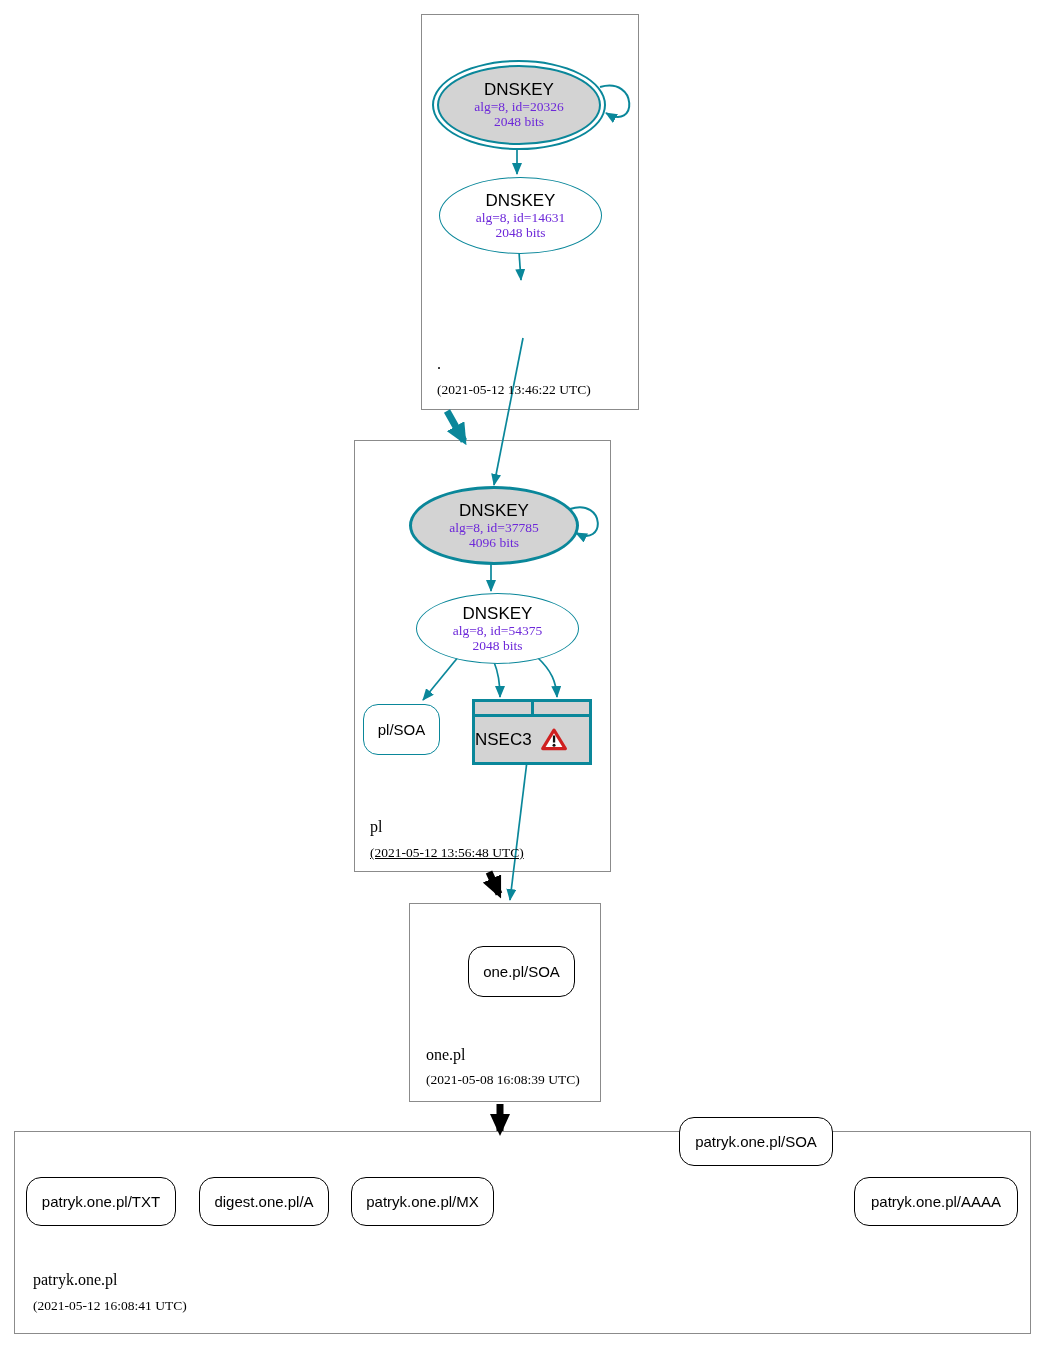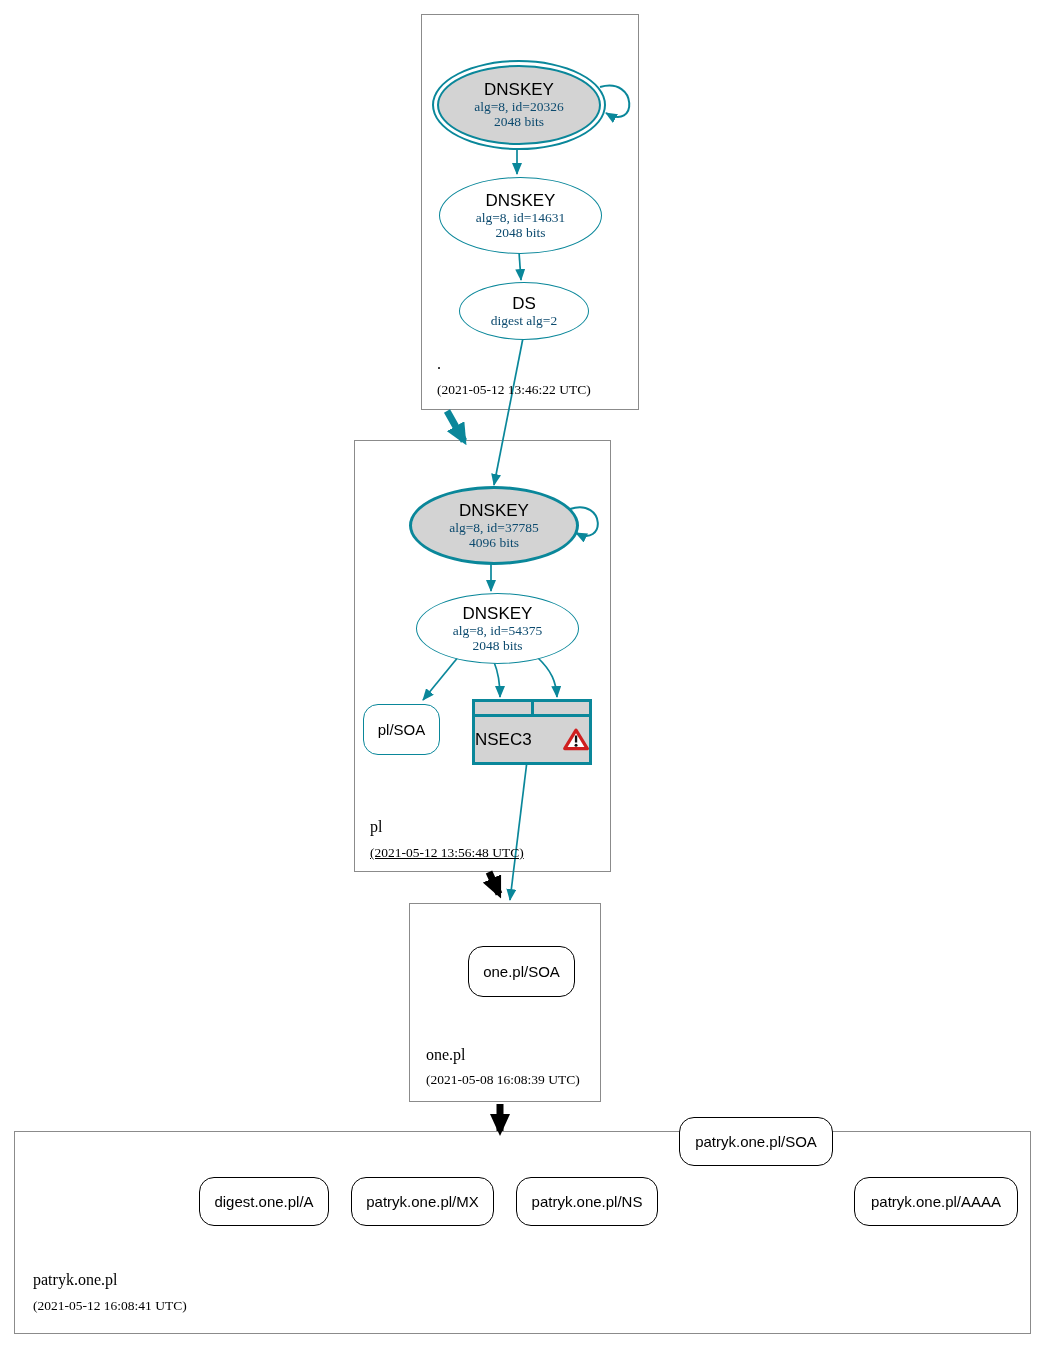--- a/index.html
+++ b/index.html
@@ -7,38 +7,38 @@
           font-family:"Liberation Sans",sans-serif;color:#111;overflow:hidden;}
 
   .zone-box{position:absolute;border:1px solid #8b8b8b;background:#ffffff;z-index:1;}
 
   .zone-label{position:absolute;font-family:"Liberation Serif",serif;font-size:16px;color:#000;z-index:12;}
   .zone-ts{position:absolute;font-family:"Liberation Serif",serif;font-size:13.5px;color:#000;z-index:12;}
 
   .ellipse{position:absolute;border-radius:50%;display:flex;flex-direction:column;
            align-items:center;justify-content:center;text-align:right;z-index:10;background:#fff;}
   .ellipse .title{font-size:17px;line-height:18px;color:#000;}
-  .ellipse .detail{font-family:"Liberation Serif",serif;font-size:13.5px;line-height:15px;color:#0c4a6e;}
+  .ellipse .detail{font-family:"Liberation Serif",serif;font-size:13.5px;line-height:15px;color:#6d28d9;}
 
   .ellipse.sec{border:1.6px solid #0a879a;}
   .ellipse.ksk-outer{border:2px solid #0a879a;background:#fff;}
   .ellipse.ksk-inner{position:absolute;left:3px;top:3px;right:3px;bottom:3px;
                      border:2px solid #0a879a;background:#d3d3d3;border-radius:50%;
                      display:flex;flex-direction:column;align-items:center;justify-content:center;}
   .ellipse.ksk-bold{border:3px solid #0a879a;background:#d3d3d3;}
 
   .rrbox{position:absolute;border:1.8px solid #000;border-radius:15px;background:#fff;
          display:flex;align-items:center;justify-content:center;font-size:15px;color:#000;z-index:10;}
   .rrbox.sec{border:1.6px solid #0a879a;}
 
   .nsec3{position:absolute;background:#0a879a;padding:3px;z-index:10;
          display:flex;flex-direction:column;}
   .nsec3 .hdr{display:flex;gap:3px;height:12px;margin-bottom:3px;}
   .nsec3 .hdr .cell{flex:1;background:#d3d3d3;}
-  .nsec3 .body{flex:1;background:#d3d3d3;display:flex;align-items:center;justify-content:space-between;gap:9px;}
+  .nsec3 .body{flex:1;background:#d3d3d3;display:flex;align-items:center;justify-content:flex-start;gap:9px;}
   .nsec3 .body .lbl{font-size:17px;color:#000;}
 
   svg.overlay{position:absolute;left:0;top:0;z-index:5;pointer-events:none;}
 </style>
 </head>
 <body>
 
 <div id="canvas">
 
   <div class="zone-box" style="left:421px;top:14px;width:216px;height:394px;"></div>
@@ -93,24 +93,20 @@
       <span class="detail">2048 bits</span>
     </div>
   </div>
 
   <div class="ellipse sec" style="left:439px;top:177px;width:161px;height:75px;">
     <span class="title">DNSKEY</span>
     <span class="detail">alg=8, id=14631</span>
     <span class="detail">2048 bits</span>
   </div>
 
-  <div class="ellipse sec" style="left:459px;top:282px;width:128px;height:56px;">
-    <span class="title">DS</span>
-    <span class="detail">digest alg=2</span>
-  </div>
 
   <div class="zone-label" style="left:437px;top:355px;">.</div>
   <div class="zone-ts" style="left:437px;top:382px;">(2021-05-12 13:46:22 UTC)</div>
 
   <div class="ellipse ksk-bold" style="left:409px;top:486px;width:164px;height:73px;">
     <span class="title">DNSKEY</span>
     <span class="detail">alg=8, id=37785</span>
     <span class="detail">4096 bits</span>
   </div>
 
@@ -142,28 +138,28 @@
   <div class="zone-label" style="left:370px;top:818px;">pl</div>
   <div class="zone-ts" style="left:370px;top:845px;text-decoration:underline;">(2021-05-12 13:56:48 UTC)</div>
 
   <div class="rrbox" style="left:452px;top:946px;width:105px;height:49px;margin-left:16px;">
     <span>one.pl/SOA</span>
   </div>
 
   <div class="zone-label" style="left:426px;top:1046px;">one.pl</div>
   <div class="zone-ts" style="left:426px;top:1072px;">(2021-05-08 16:08:39 UTC)</div>
 
+  <div class="rrbox" style="left:26px;top:1177px;width:148px;height:47px;">
+    <span>patryk.one.pl/TXT</span>
+  </div>
   <div class="rrbox" style="left:199px;top:1177px;width:128px;height:47px;">
     <span>digest.one.pl/A</span>
   </div>
   <div class="rrbox" style="left:351px;top:1177px;width:141px;height:47px;">
     <span>patryk.one.pl/MX</span>
-  </div>
-  <div class="rrbox" style="left:516px;top:1177px;width:140px;height:47px;">
-    <span>patryk.one.pl/NS</span>
   </div>
   <div class="rrbox" style="left:679px;top:1117px;width:152px;height:47px;">
     <span>patryk.one.pl/SOA</span>
   </div>
   <div class="rrbox" style="left:854px;top:1177px;width:162px;height:47px;">
     <span>patryk.one.pl/AAAA</span>
   </div>
 
   <div class="zone-label" style="left:33px;top:1271px;">patryk.one.pl</div>
   <div class="zone-ts" style="left:33px;top:1298px;">(2021-05-12 16:08:41 UTC)</div>

